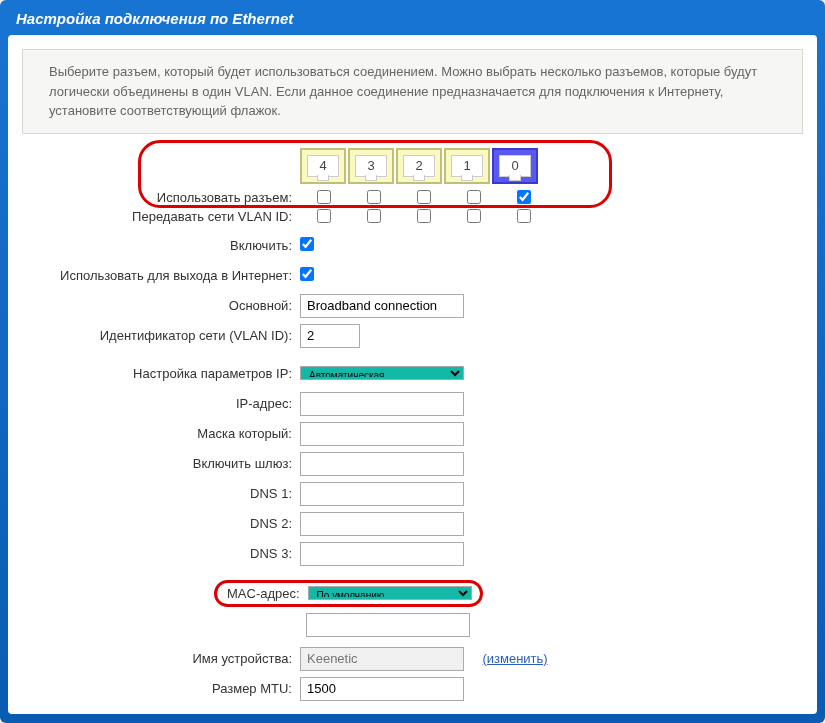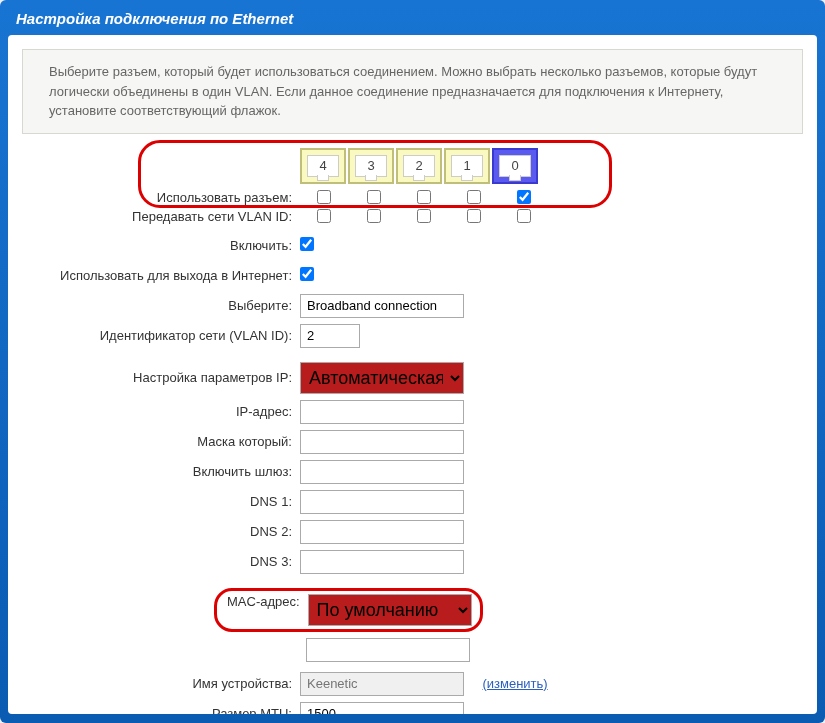--- a/index.html
+++ b/index.html
@@ -23,21 +23,21 @@
     .port.selected .port-inner { background: #fff; }
     .check-row { display: flex; align-items: center; }
     .check-row .form-label { width: 278px; }
     .check-cells { display: flex; gap: 2px; }
     .check-cell { width: 48px; display: flex; justify-content: center; }
     input[type="checkbox"] { width: 14px; height: 14px; }
     input[type="text"] { border: 1px solid #aaa; padding: 3px 6px; font-size: 13px; height: 24px; background: #fff; }
     input[type="text"]:disabled { background: #f0f0f0; color: #999; }
     .w-medium { width: 164px; }
     .w-small { width: 60px; }
-    select { border: 1px solid #aaa; padding: 2px 4px; font-size: 18px; height: 32px; width: 164px; background: #b91c1c; }
+    select { border: 1px solid #aaa; padding: 2px 4px; font-size: 10px; height: 14px; width: 164px; background: #14b8a6; }
     .mac-highlight { display: inline-flex; border: 3px solid #d00; border-radius: 18px; padding: 3px 8px 3px 6px; margin-left: -6px; }
     .mac-highlight .form-label { width: auto; padding-left: 4px; padding-right: 8px; }
     .change-link { color: #2a5fbf; text-decoration: underline; font-size: 13px; margin-left: 14px; cursor: pointer; }
     .spacer { height: 8px; }
     .extra-input { margin-left: 284px; width: 164px; border: 1px solid #aaa; height: 24px; background: #fff; margin-top: 4px; margin-bottom: 10px; }
   </style>
 </head>
 <body>
 
 <div class="window">
@@ -112,21 +112,21 @@
 
     <div class="form-row">
       <div class="form-label">Включить:</div>
       <div class="form-field"><input type="checkbox" checked="" style=""></div>
     </div>
     <div class="form-row">
       <div class="form-label">Использовать для выхода в Интернет:</div>
       <div class="form-field"><input type="checkbox" checked="" style=""></div>
     </div>
     <div class="form-row">
-      <div class="form-label">Выберите:</div>
+      <div class="form-label">Основной:</div>
       <div class="form-field"><input type="text" class="w-medium" value="Broadband connection" style=""></div>
     </div>
     <div class="form-row">
       <div class="form-label">Идентификатор сети (VLAN ID):</div>
       <div class="form-field"><input type="text" class="w-small" value="2" style=""></div>
     </div>
 
     <div class="spacer"></div>
 
     <div class="form-row">

